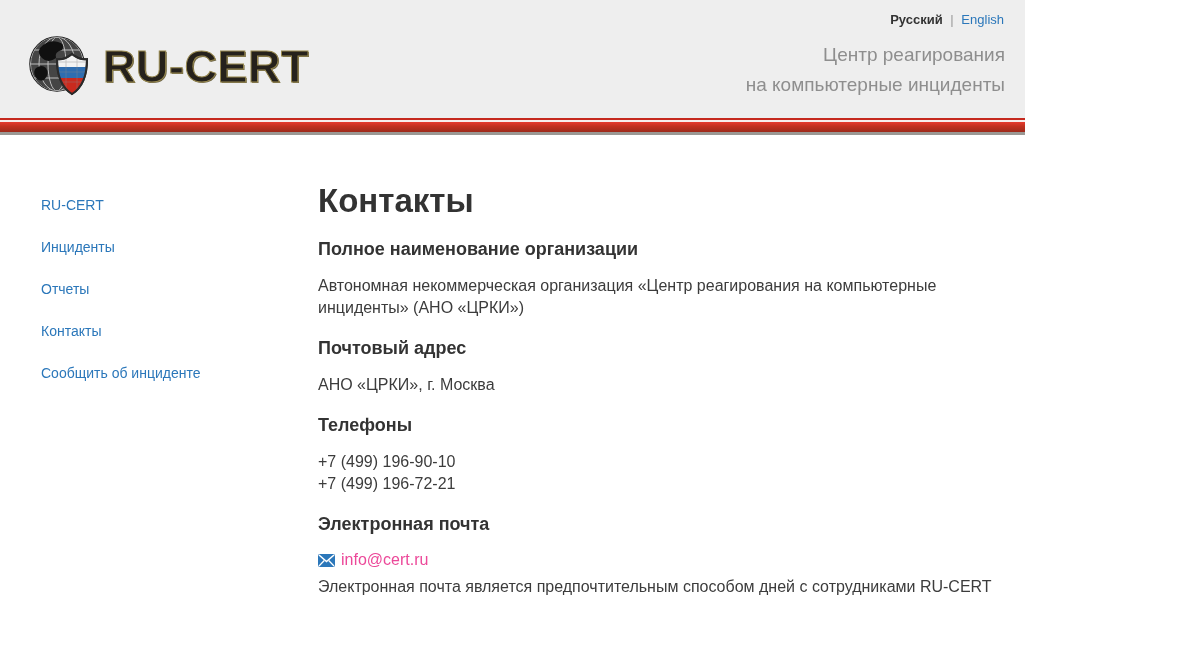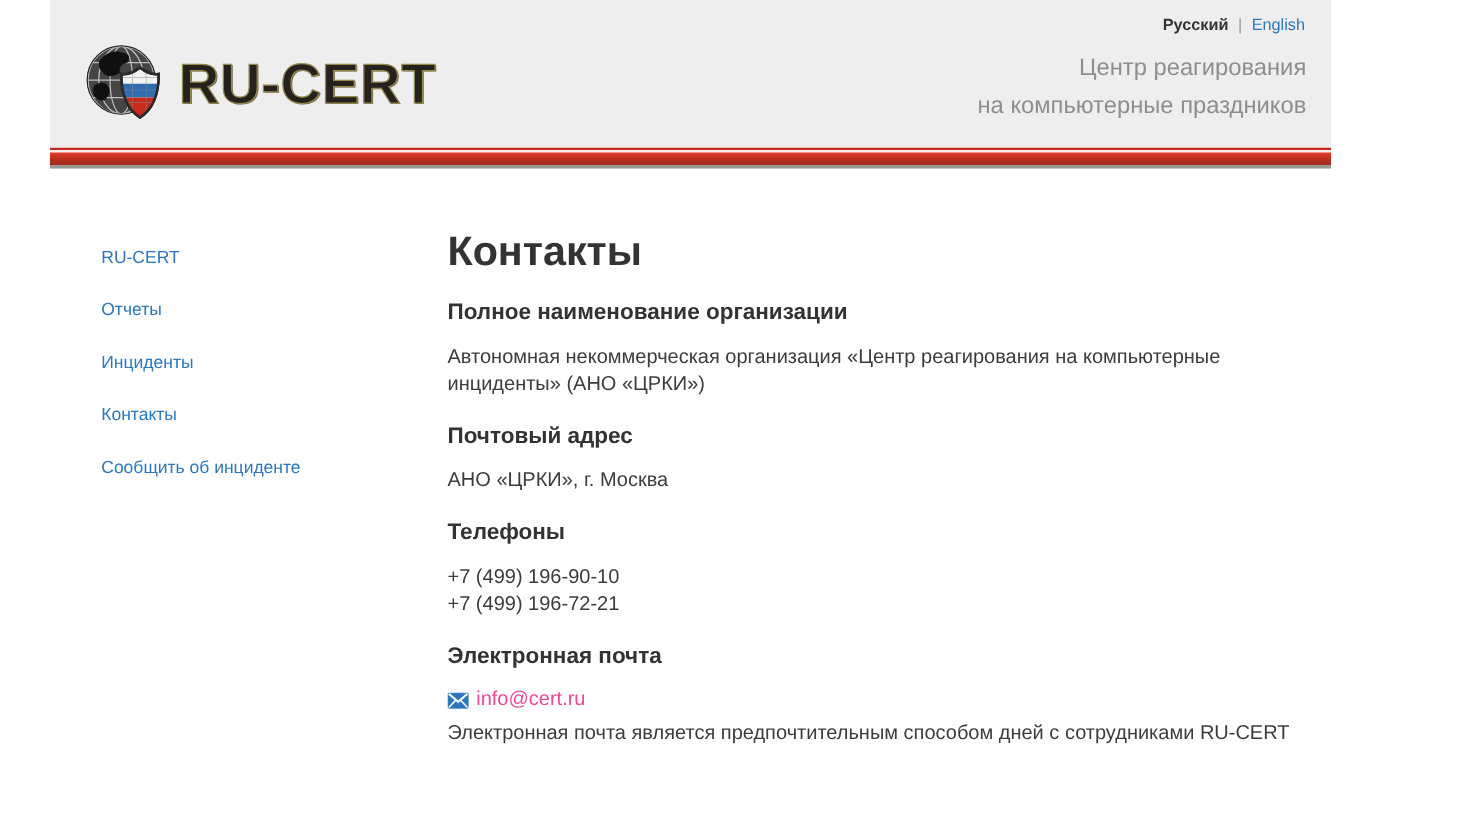--- a/index.html
+++ b/index.html
@@ -1,20 +1,20 @@
 <!DOCTYPE html>
 <html lang="ru"><head>
 <meta charset="utf-8">
 <style>
   * { margin:0; padding:0; box-sizing:border-box; }
   html,body { background:#ffffff; }
   body { font-family:"Liberation Sans", sans-serif; }
   .page {
     position:relative; width:1025px; height:665px;
-    background:#ffffff; overflow:hidden;margin-left:40px;
+    background:#ffffff; overflow:hidden;
   }
 
   
   .header {
     position:relative; height:118px; background:#eeeeee;
   }
   .lang-switcher {
     position:absolute; top:12px; right:21px;
     font-size:13px; color:#888888;
   }
@@ -124,37 +124,37 @@
             <path d="M38 21 V60 M49 21 V60"></path>
           </g>
         </g>
         <path d="M44 20 C49.5 24.5 54.5 25.8 59 25.2 C59 39.5 55 53 44 60 C33 53 29 39.5 29 25.2 C33.5 25.8 38.5 24.5 44 20 Z" fill="none" stroke="#2a2a2a" stroke-width="2"></path>
       </svg>
       <span class="logo-text">RU-CERT</span>
     </div>
 
     <div class="tagline">
       <div>Центр реагирования</div>
-      <div>на компьютерные праздников</div>
+      <div>на компьютерные инциденты</div>
     </div>
   </header>
 
   <div>
     <div class="stripe-thin"></div>
     <div class="stripe-gap"></div>
     <div class="stripe-band"></div>
     <div class="stripe-grey"></div>
   </div>
 
   <div class="content">
 
     <nav class="sidebar">
       <a href="#">RU-CERT</a>
+      <a href="#">Инциденты</a>
       <a href="#">Отчеты</a>
-      <a href="#">Инциденты</a>
       <a href="#">Контакты</a>
       <a href="#">Сообщить об инциденте</a>
     </nav>
 
     <main class="main">
       <h1>Контакты</h1>
 
       <section>
         <h2>Полное наименование организации</h2>
         <div class="txt">Автономная некоммерческая организация «Центр реагирования на компьютерные инциденты» (АНО «ЦРКИ»)</div>

